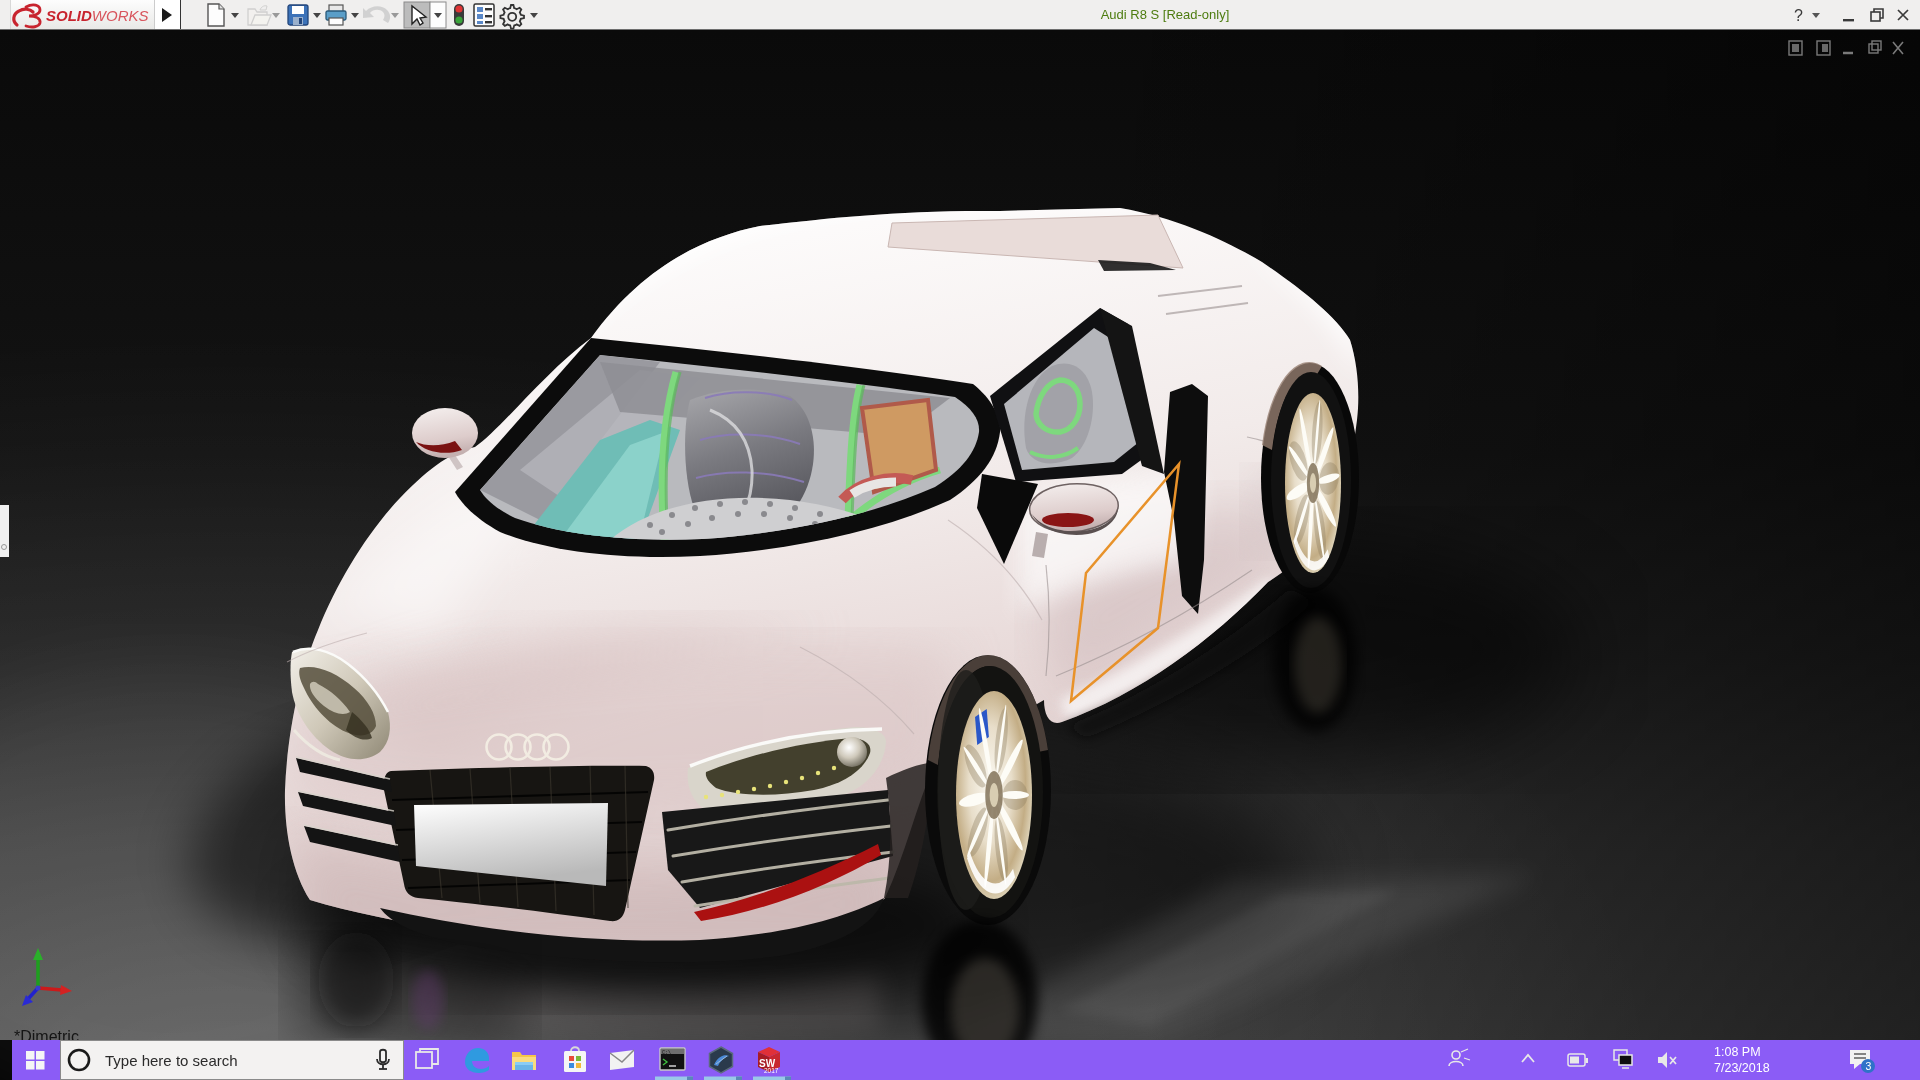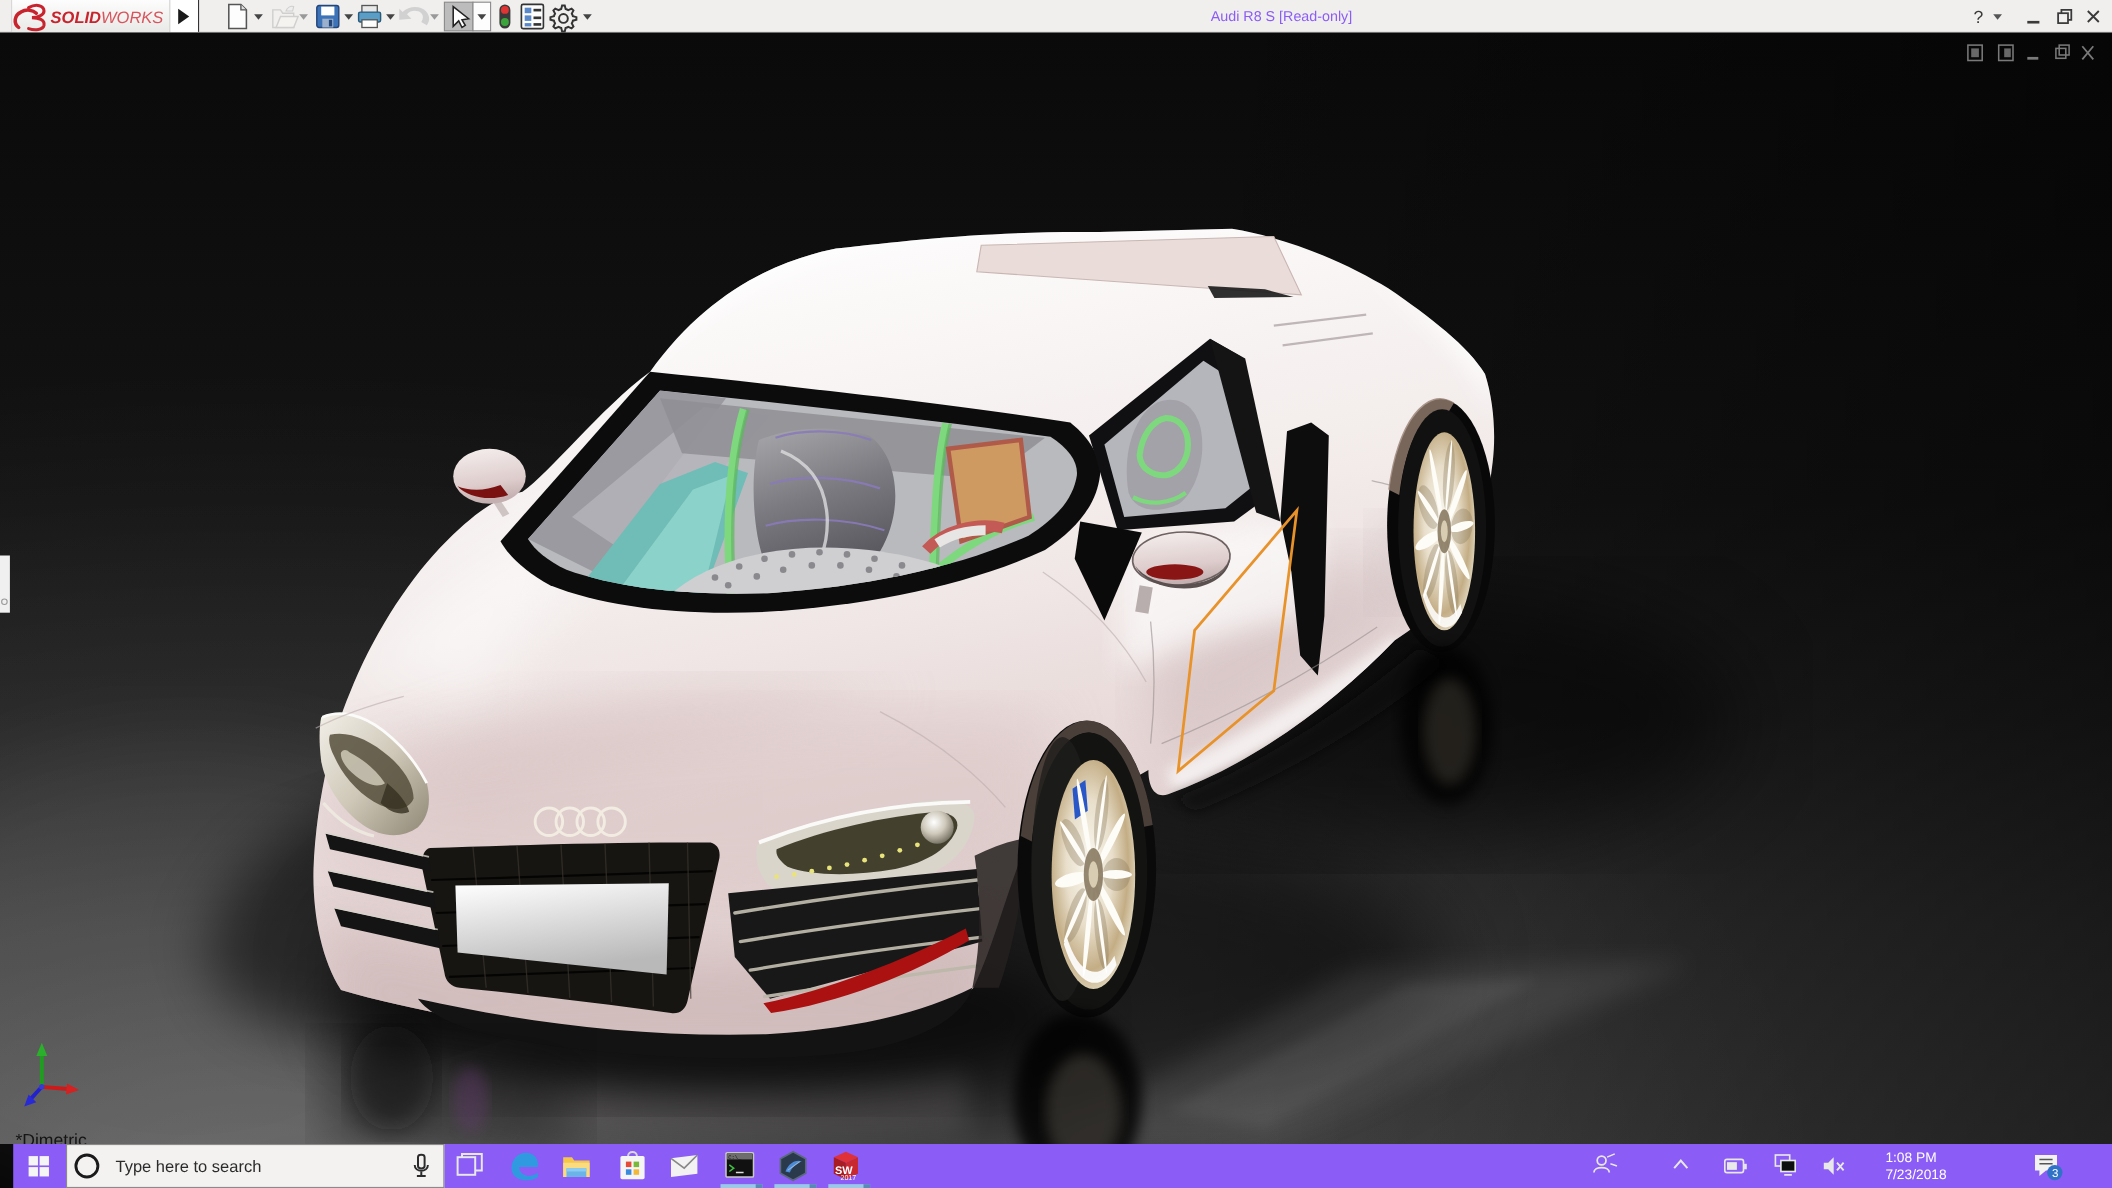--- a/index.html
+++ b/index.html
@@ -2,21 +2,21 @@
 <html><head>
 <meta charset="utf-8">
 <style>
   * { margin:0; padding:0; box-sizing:border-box; }
   html,body { width:1920px; height:1080px; overflow:hidden; background:#000; font-family:"Liberation Sans", sans-serif; }
   #stage { position:relative; width:1920px; height:1080px; }
   
   #titlebar { position:absolute; top:0; left:0; width:1920px; height:30px; background:#f0efee; border-bottom:1px solid #6e6e6e; z-index:10; }
   #logobox { position:absolute; left:10px; top:0; width:145px; height:29px; background:linear-gradient(180deg,#fdfdfd,#e9e9e7); border-left:1px solid #d8d8d8; border-right:1px solid #cccccc; }
   #flyout { position:absolute; left:155px; top:0; width:26px; height:29px; background:#fff; border-right:1px solid #333; }
-  #title-text { position:absolute; top:7px; left:1040px; width:250px; text-align:center; font-size:13px; color:#8b5cf6; }
+  #title-text { position:absolute; top:7px; left:1040px; width:250px; text-align:center; font-size:13px; color:#4d7c0f; }
   
   #taskbar { position:absolute; top:1040px; left:12px; width:1920px; height:40px; background:#8b5cf6; z-index:10; }
   #searchbox { position:absolute; left:48px; top:0; width:344px; height:40px; background:#f3f2f1; border:1px solid #8a8a8a; }
   #searchbox span { position:absolute; left:44px; top:11px; font-size:15px; color:#2b2b2b; }
   #tray-time { position:absolute; right:128px; top:4px; width:90px; text-align:left; font-size:12.5px; color:#fff; line-height:16px; }
   
   #scene { position:absolute; top:0; left:0; z-index:1; }
 </style>
 </head>
 <body>

